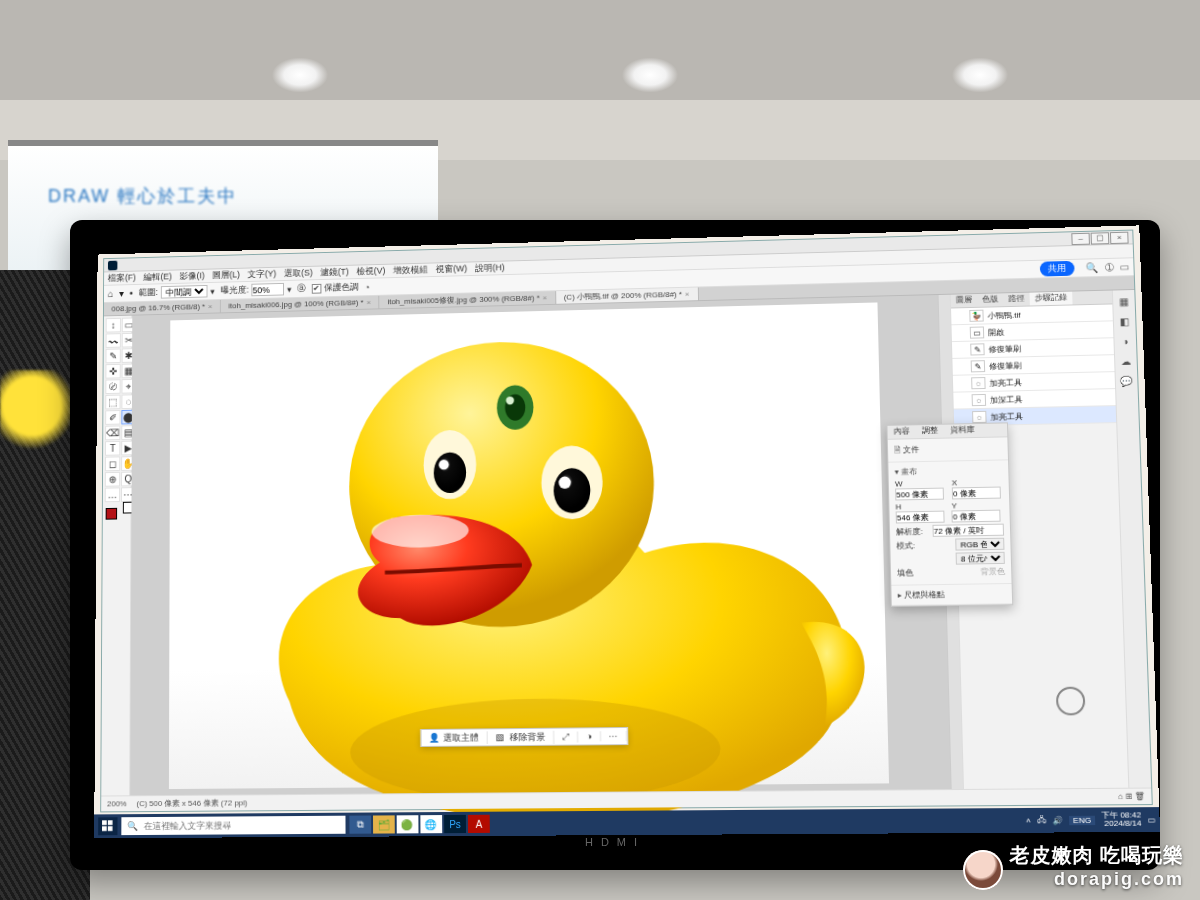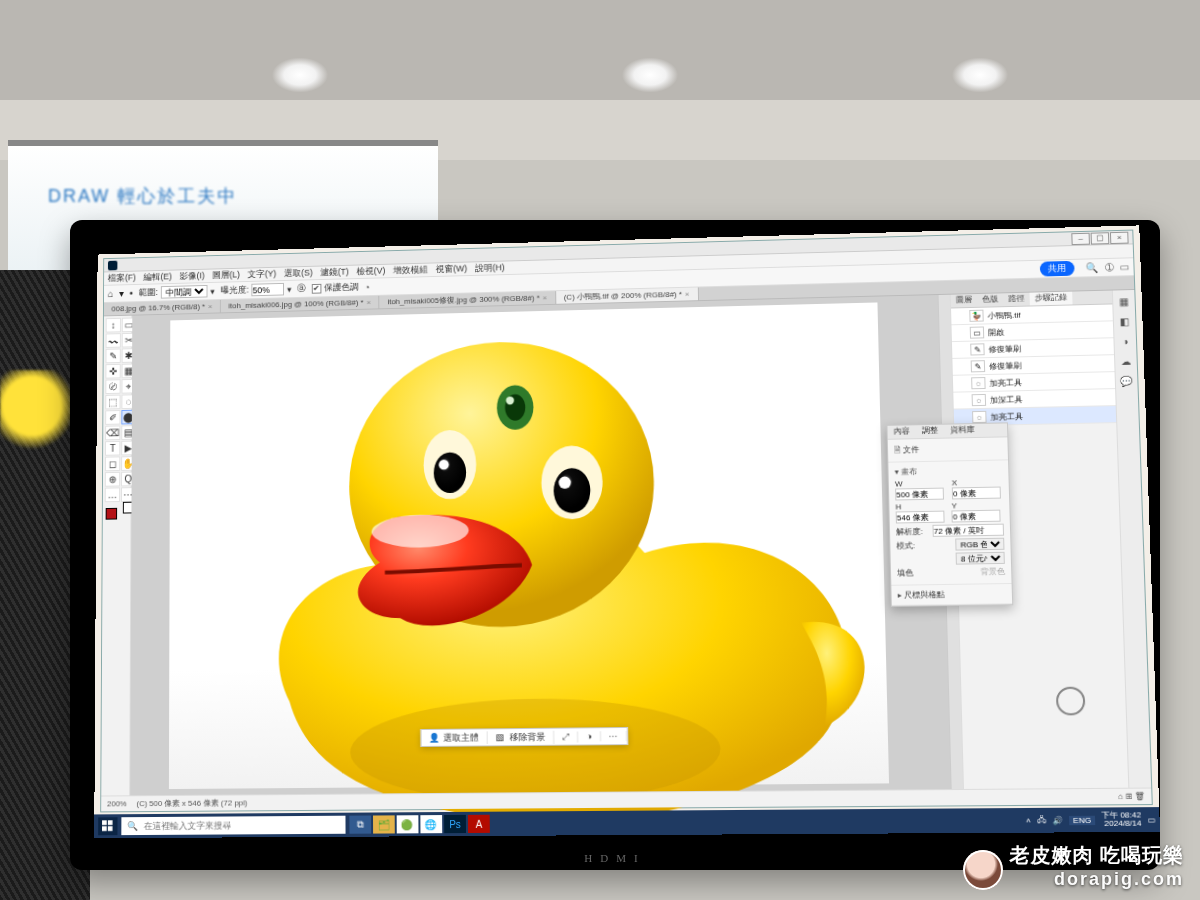--- a/index.html
+++ b/index.html
@@ -16,21 +16,21 @@
   }
   .whiteboard { position:absolute; left:8px; top:140px; width:430px; height:160px; background:linear-gradient(#fff,#e8f0f3); border-top:6px solid #888; border-bottom:6px solid #888; }
   .whiteboard .blue-text { position:absolute; left:40px; top:38px; color:#2a77c2; font-size:18px; letter-spacing:2px; filter:blur(1.2px); }
   .left-dark { position:absolute; left:0px; top:270px; width:90px; height:630px;
     background:repeating-linear-gradient(60deg,#1b1b1b 0 3px,#2f2f2f 3px 6px); }
   .left-duck-reflection { position:absolute; left:0px; top:370px; width:80px; height:90px;
     background:radial-gradient(circle at 40% 40%, #ffe23a 0 40%, transparent 60%); filter:blur(1px); }
 
   
   .monitor { position:absolute; left:70px; top:220px; width:1090px; height:650px; background:#000; border-radius:12px; box-shadow:0 12px 30px rgba(0,0,0,.35); perspective:1400px; }
-  .bezel-label { position:absolute; bottom:6px; left:50%; transform:translateX(-50%); color:#666; font-size:11px; letter-spacing:8px;font-family:Liberation Serif, serif; }
+  .bezel-label { position:absolute; bottom:22px; left:50%; transform:translateX(-50%); color:#666; font-size:11px; letter-spacing:8px; }
 
   .screen { position:absolute; left:14px; top:14px; right:14px; bottom:36px;
     background:#f4efe8; overflow:hidden;
     transform:rotateX(3deg) rotateY(-3deg) rotateZ(-0.8deg); transform-origin:50% 80%; }
 
   
   .app { position:absolute; left:6px; top:4px; right:6px; bottom:26px; background:#fff; border:1px solid #8aa; font-size:10px; color:#222; }
   .titlebar { height:14px; background:#e9e9e9; display:flex; align-items:center; gap:6px; padding:0 4px; border-bottom:1px solid #ccc; }
   .titlebar .logo { width:10px; height:10px; background:#001e36; border-radius:2px; }
   .titlebar .winctrls { margin-left:auto; display:flex; gap:1px; }

